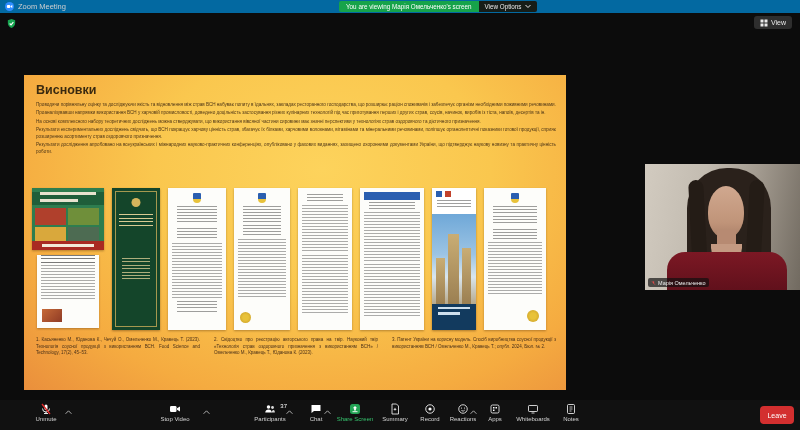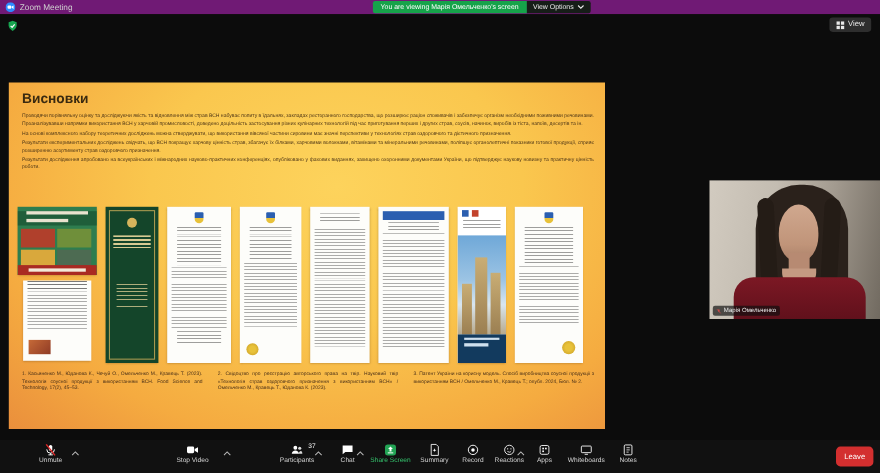--- a/index.html
+++ b/index.html
@@ -1,34 +1,34 @@
 <!DOCTYPE html>
 <html><head>
 <meta charset="utf-8">
 <style>
   * { margin:0; padding:0; box-sizing:border-box; }
   html,body { width:800px; height:430px; background:#000; font-family:"Liberation Sans", sans-serif; }
   #app { position:relative; width:800px; height:430px; background:#050505; overflow:hidden; }
 
   
-  .titlebar { position:absolute; top:0; left:0; right:0; height:13px; background:#701a75; display:flex; align-items:center; }
+  .titlebar { position:absolute; top:0; left:0; right:0; height:13px; background:#0369a1; display:flex; align-items:center; }
   .titlebar .zlogo { margin-left:5px; width:9px; height:9px; }
   .titlebar .ztitle { margin-left:4px; font-size:7.5px; color:#cfcfcf; }
 
   .banner { position:absolute; top:1px; left:339px; height:11px; display:flex; z-index:5; }
   .banner .green { background:#16a34a; color:#fff; font-size:6.3px; display:flex; align-items:center; padding:0 7px; border-radius:2px 0 0 2px; white-space:nowrap; }
   .banner .opts { background:#161d18; color:#e8e8e8; font-size:6.3px; display:flex; align-items:center; gap:3px; padding:0 6px; border-radius:0 2px 2px 0; white-space:nowrap; cursor:pointer; }
 
   
   .content { position:absolute; top:13px; left:0; right:0; bottom:30px; background:#0c0c0c; }
   .shield { position:absolute; left:6px; top:5px; width:11px; height:11px; }
   .view-chip { position:absolute; right:8px; top:3px; height:13px; background:#2e2e2e; border-radius:3px; display:flex; align-items:center; gap:3px; padding:0 6px; color:#e9e9e9; font-size:7px; cursor:pointer; }
 
   
-  .slide { position:absolute; left:8px; top:62px; width:542px; height:315px;
+  .slide { position:absolute; left:24px; top:62px; width:542px; height:315px;
     background:radial-gradient(ellipse at 55% 30%, #fdd35c 0%, #fac74e 40%, #f5ab40 75%, #ea8f3c 100%); }
   .slide-title { position:absolute; left:12px; top:8px; font-size:12.5px; font-weight:bold; color:#3a2a10; }
   .slide-body { position:absolute; left:12px; right:10px; top:27px; }
   .slide-body p { font-size:4.6px; line-height:1.5; color:#4f3717; text-align:justify; margin-bottom:1.5px; }
 
   .thumbs { position:absolute; left:8px; right:6px; top:113px; height:146px; display:flex; gap:8px; align-items:flex-start; }
   .thumb { flex-shrink:0; }
   .sheet { background:#fdfdfa; box-shadow:0 1px 2px rgba(60,30,0,.35); position:relative; }
   .lines { margin:2px 4px; background:repeating-linear-gradient(#00000052 0 0.9px, transparent 0.9px 3px); }
   .lines.dark { background:repeating-linear-gradient(#00000085 0 1px, transparent 1px 3.4px); }

